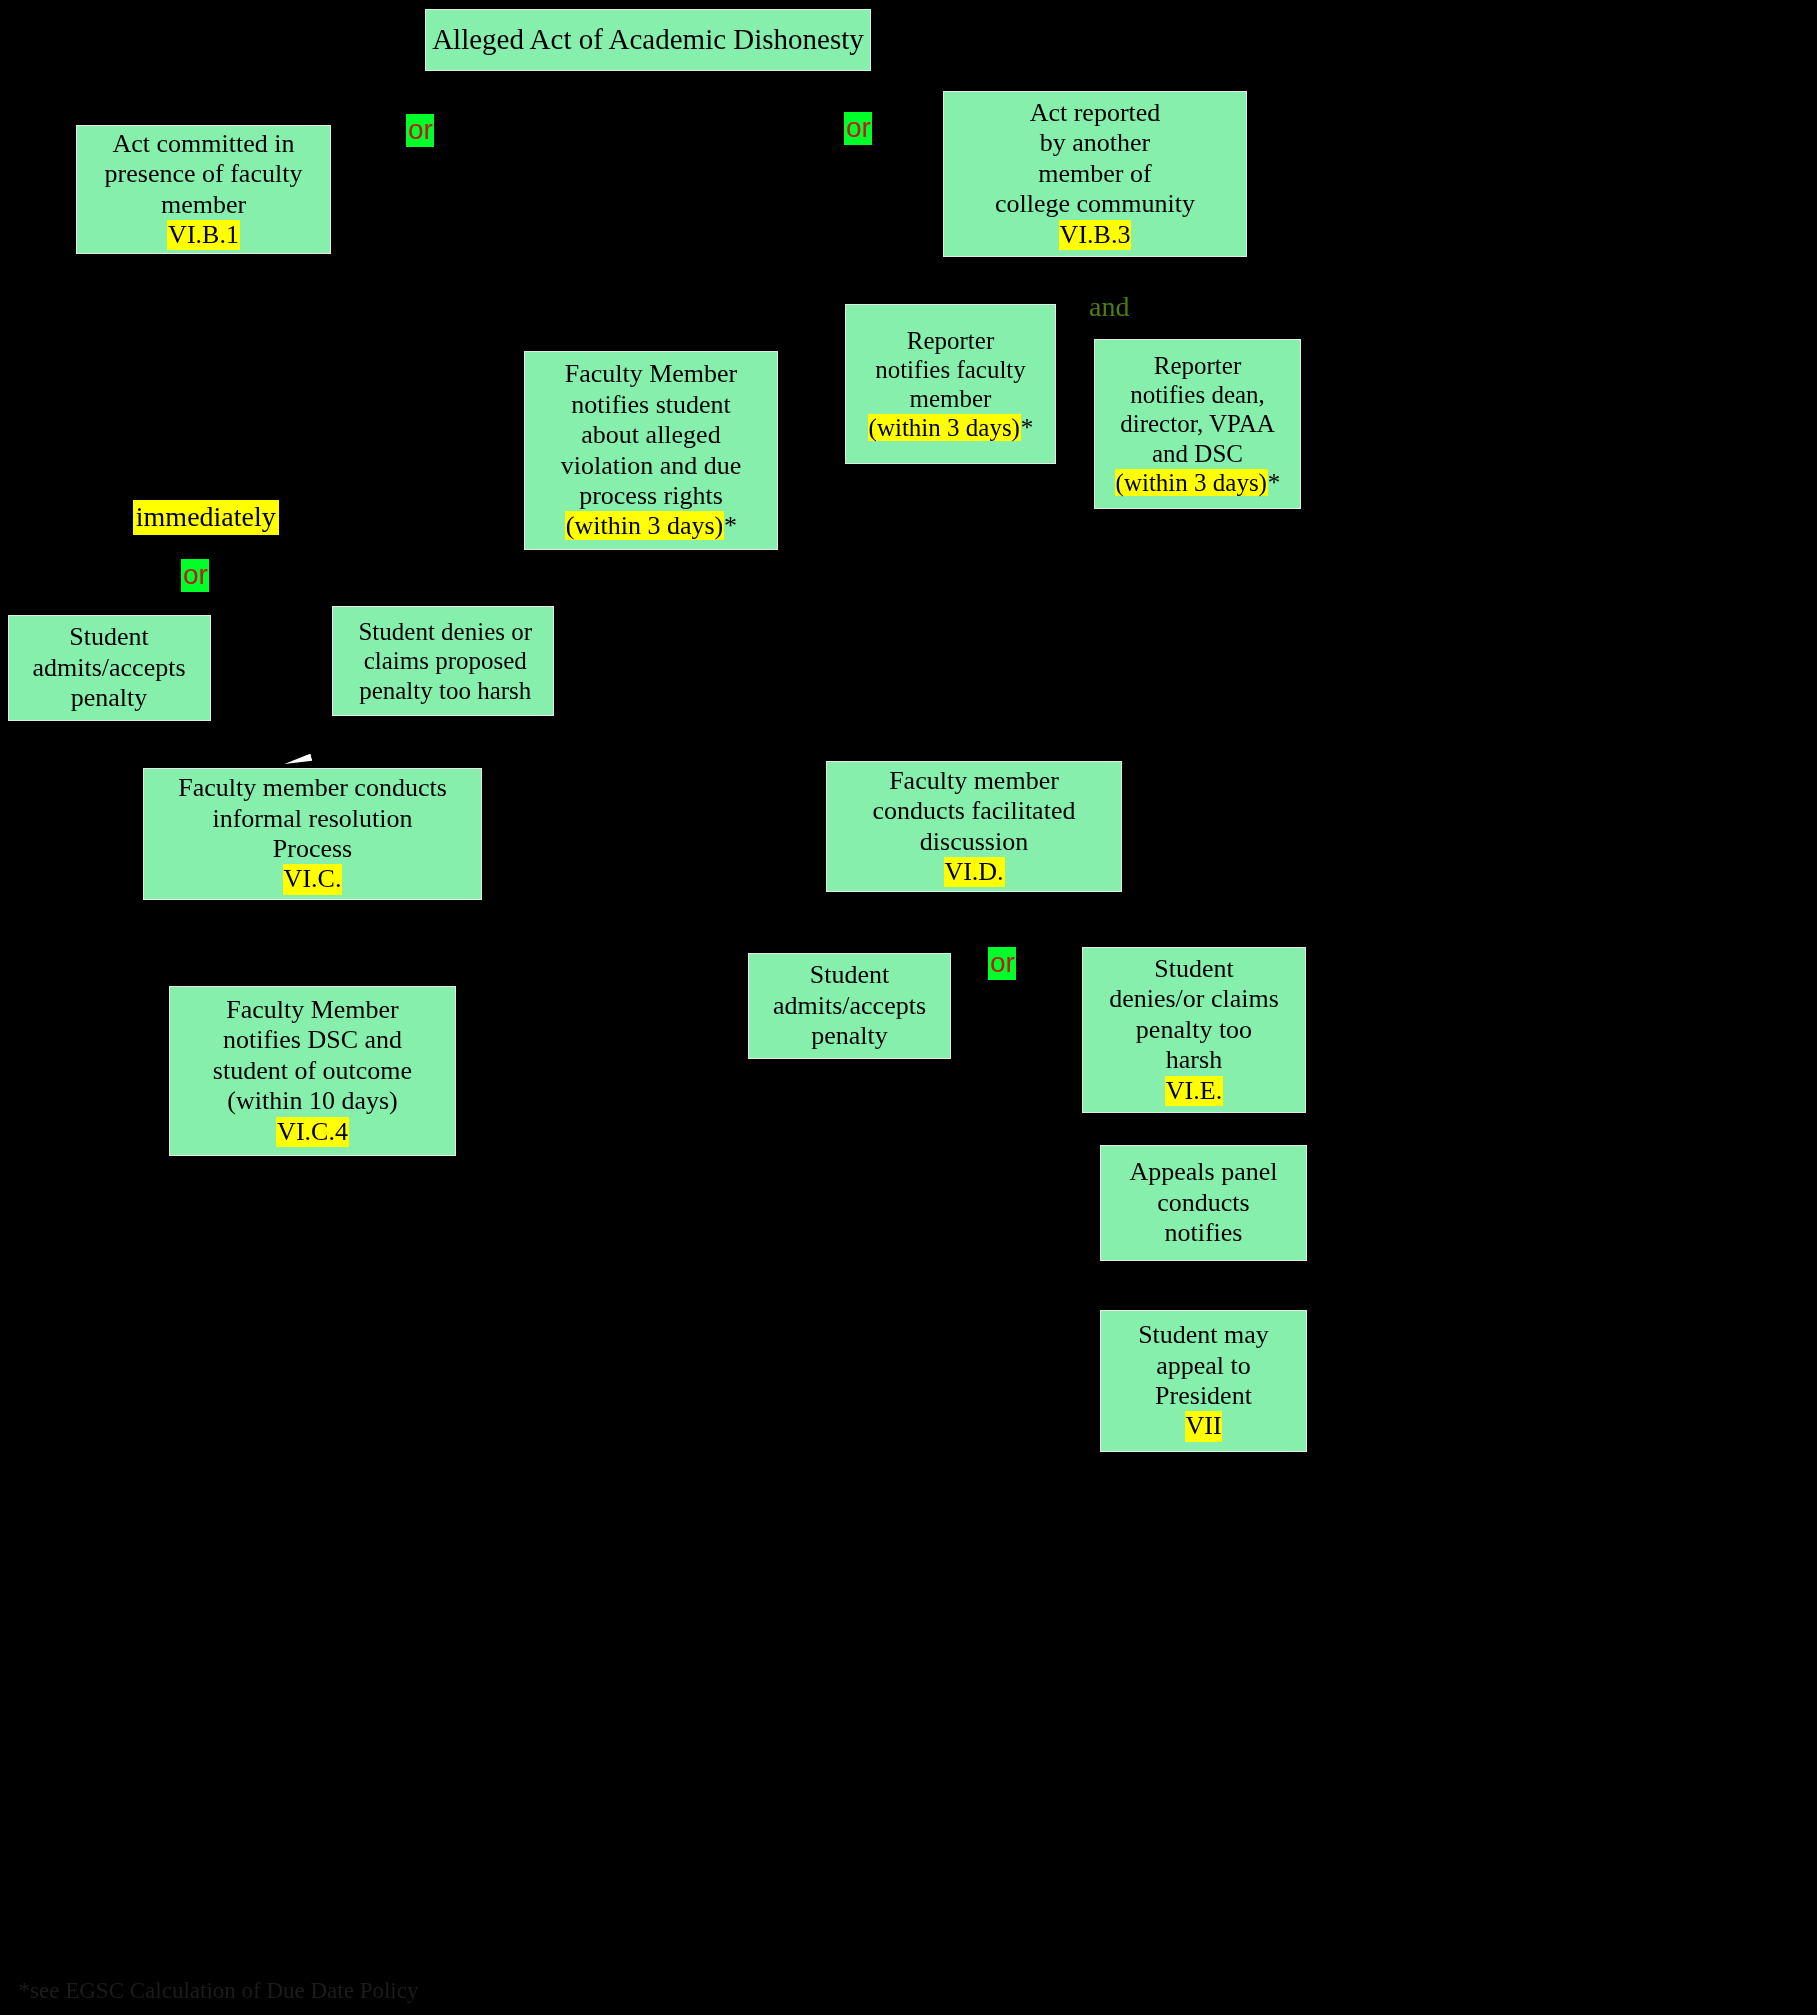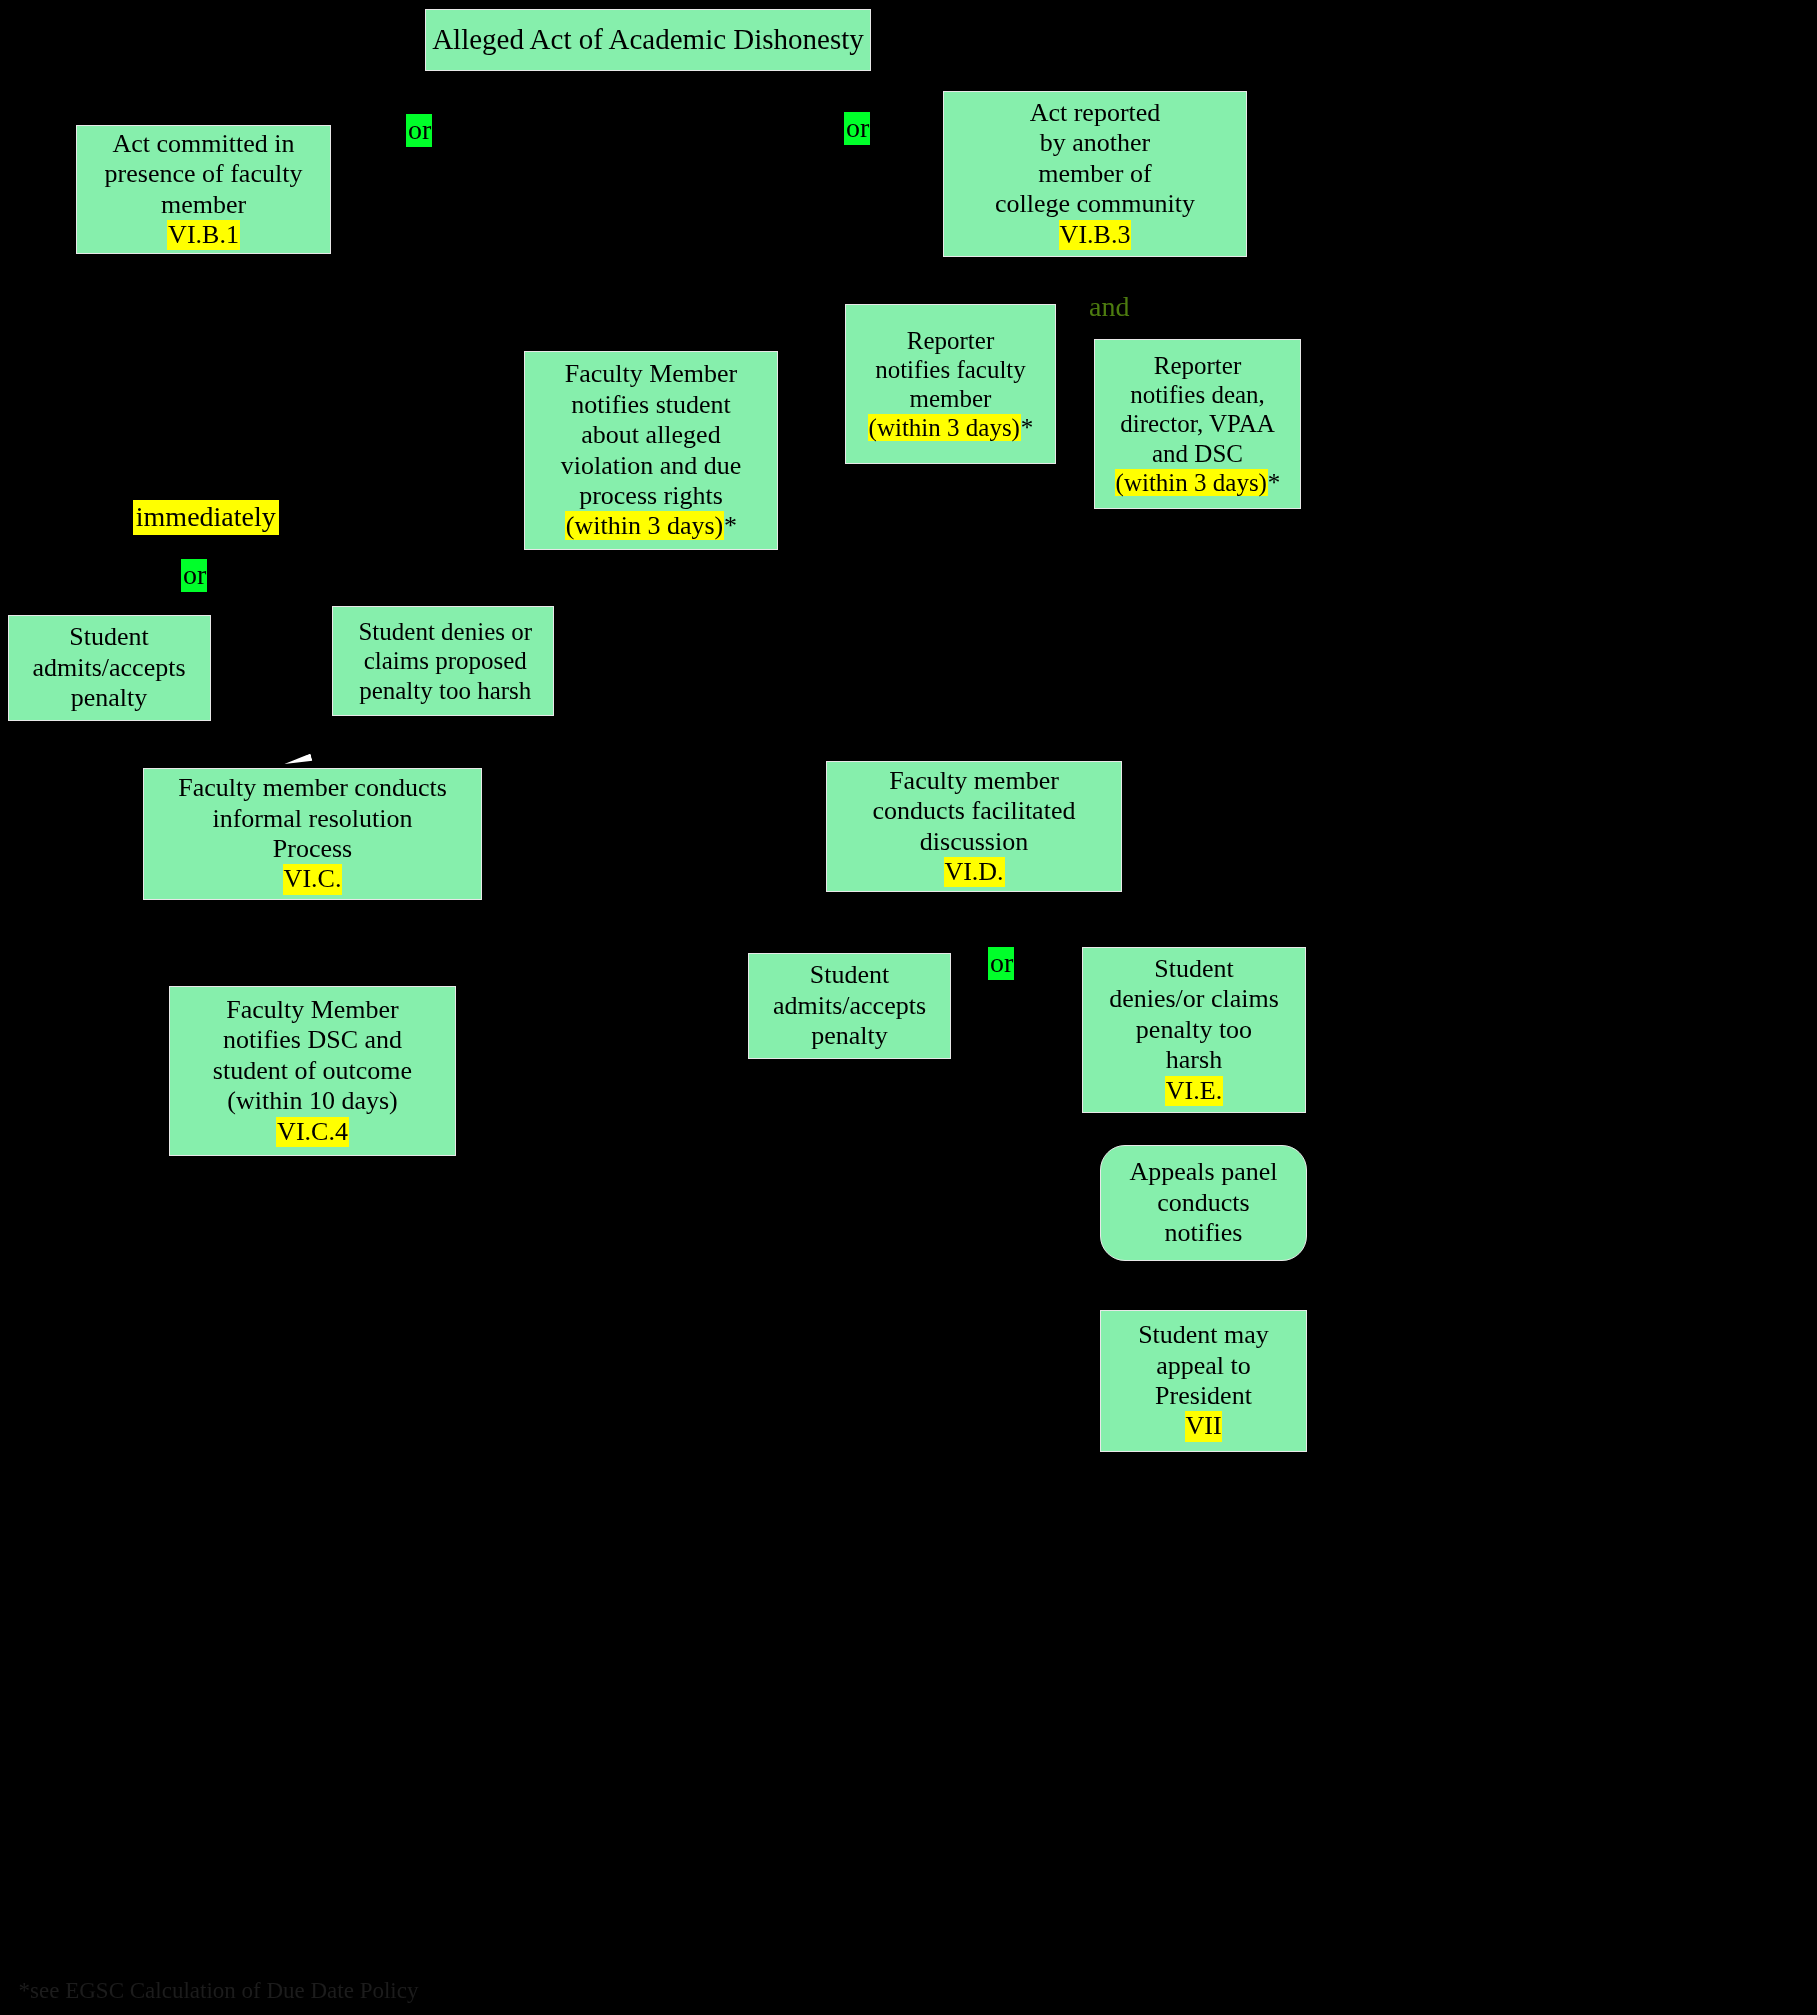--- a/index.html
+++ b/index.html
@@ -27,22 +27,22 @@
     text-align: center;
     line-height: 1.17;
     padding: 5.6px 7.5px;
     border: 0.9px solid #e8e8e8;
   }
   .node .line { display: block; white-space: nowrap; }
   .hl-y { background: #ffff00; padding: 0 0.9px; }
   .conn {
     position: absolute;
     background: #00ff2a;
-    color: #000000;
-    font-family: Liberation Serif, serif;
+    color: #b91c1c;
+    font-family: Liberation Sans, sans-serif;
     line-height: 1.0;
     padding: 1.9px 0.9px 2.8px 1.9px;
     white-space: nowrap;
   }
   .faint {
     position: absolute;
     color: #4d7c0f;
     white-space: nowrap;
     font-family: "Liberation Serif", "DejaVu Serif", serif;
   }
@@ -182,21 +182,21 @@
   </div>
 
   <div class="node" style="left:1082px; top:947px; width:224px; height:166px; font-size:26px;">
     <span class="line">Student</span>
     <span class="line">denies/or claims</span>
     <span class="line">penalty too</span>
     <span class="line">harsh</span>
     <span class="line hl-y">VI.E.</span>
   </div>
 
-  <div class="node" style="left:1100px; top:1145px; width:207px; height:116px; font-size:26px;border-radius:25px;">
+  <div class="node" style="left:1100px; top:1145px; width:207px; height:116px; font-size:26px;">
     <span class="line">Appeals panel</span>
     <span class="line">conducts</span>
     <span class="line">notifies</span>
   </div>
 
   <div class="node" style="left:1100px; top:1310px; width:207px; height:142px; font-size:26px;">
     <span class="line">Student may</span>
     <span class="line">appeal to</span>
     <span class="line">President</span>
     <span class="line hl-y">VII</span>

